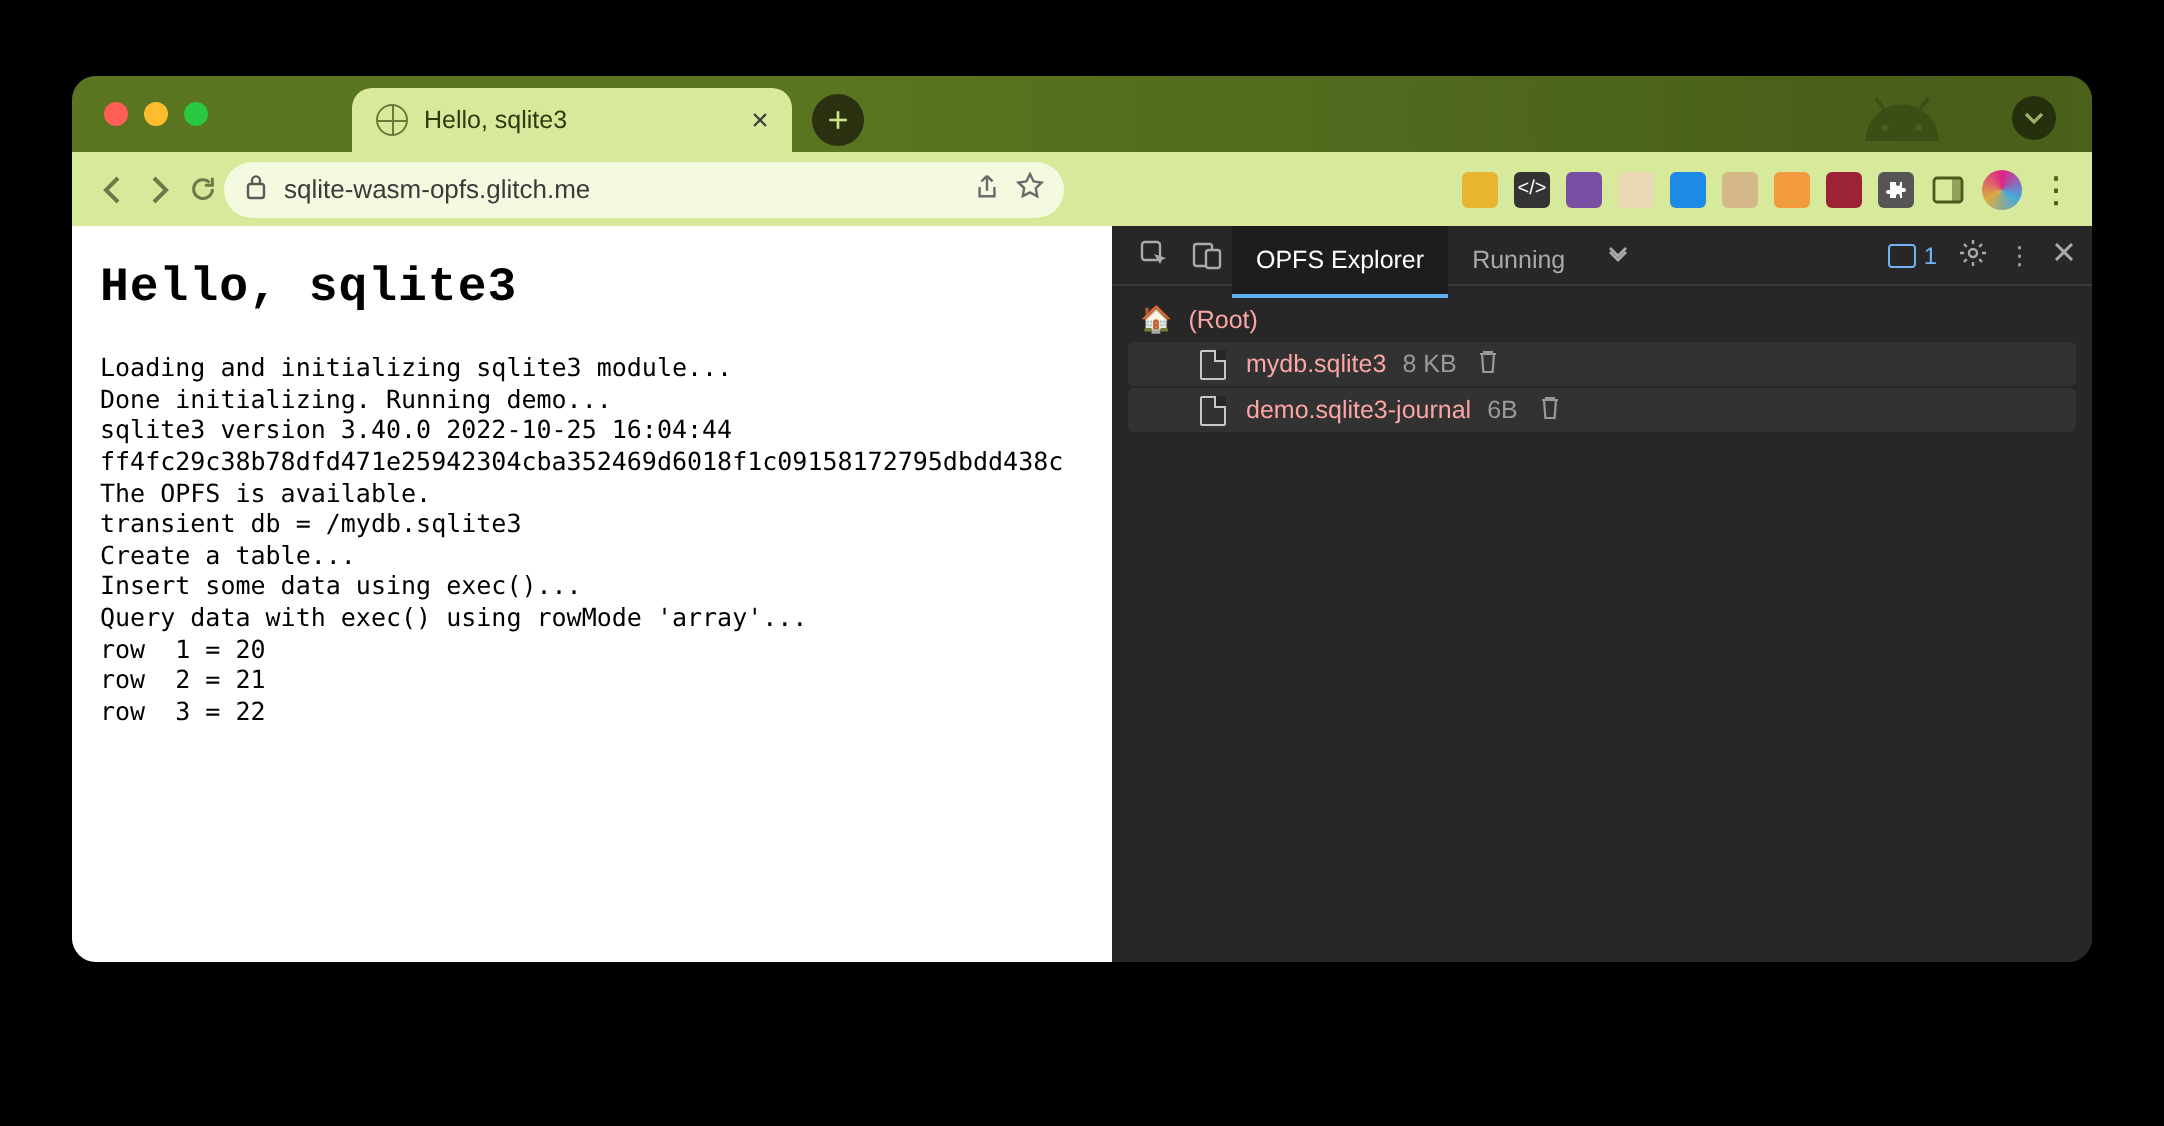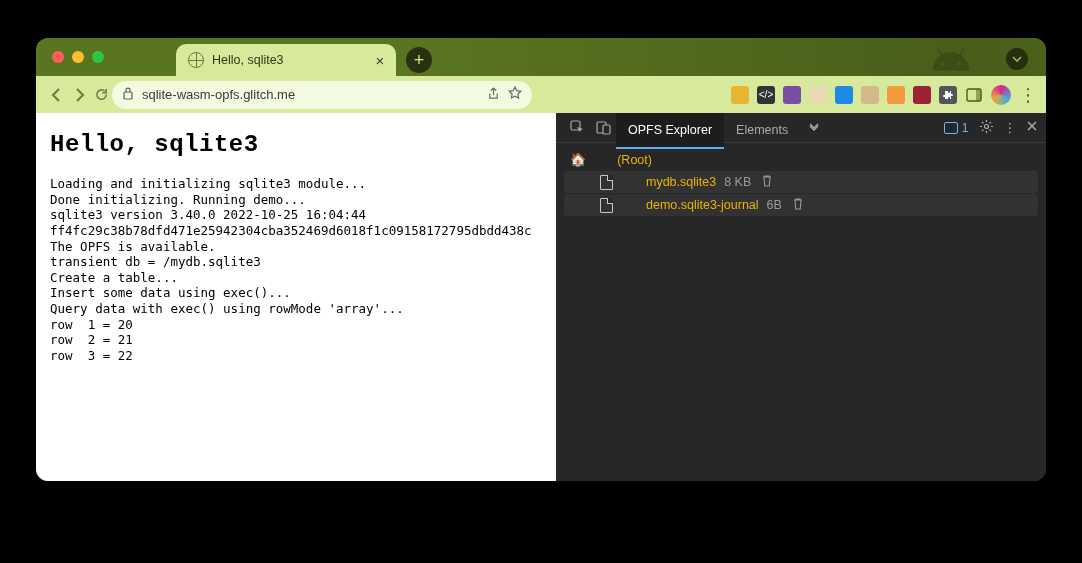--- a/index.html
+++ b/index.html
@@ -137,21 +137,21 @@
   .dt-tab.active{color:#fff;border-bottom:2px solid #5db0f4;background:#1d1d1d;font-weight:500;}
   .dt-right{margin-left:auto;display:flex;align-items:center;gap:10px;padding-right:8px;}
   .badge{display:flex;align-items:center;gap:4px;color:#6eb4f3;font-size:12px;}
   .badge .box{width:14px;height:12px;border:1.2px solid #6eb4f3;border-radius:2px;}
   .dt-right .ico{color:#aaa;}
   .tree{padding:6px 8px;}
   .tree-row{display:flex;align-items:center;gap:8px;padding:3px 6px;border-radius:3px;}
   .tree-row.file{background:#323232;margin:1px 0;align-items:center;}
   .indent{width:22px;}
   .house{font-size:13px;}
-  .fname{color:#eab308;margin-left:23px;}
+  .fname{color:#fca5a5;}
   .fsize{color:#9a9a9a;}
   .trash{color:#9a9a9a;margin-left:2px;}
   .doc-ico{
     width:13px;height:15px;border:1px solid #c8c8c8;border-radius:1px;
     position:relative;margin-right:2px;flex:0 0 auto;
   }
   .doc-ico::after{content:"";position:absolute;top:-1px;right:-1px;width:5px;height:5px;background:#272727;border-left:1px solid #c8c8c8;border-bottom:1px solid #c8c8c8;}
 
 </style>
 </head>
@@ -272,21 +272,21 @@
               <path d="M7 7l6 2-2 1-1 2z" fill="currentColor"></path>
             </svg>
         </div>
         <div class="dt-ico">
           <svg width="15" height="15" viewBox="0 0 15 15">
               <rect x="1" y="2" width="9" height="11" rx="1.2" fill="none" stroke="currentColor" stroke-width="1.2"></rect>
               <rect x="7" y="5" width="7" height="9" rx="1.2" fill="#272727" stroke="currentColor" stroke-width="1.2"></rect>
             </svg>
         </div>
         <div class="dt-tab active">OPFS Explorer</div>
-        <div class="dt-tab">Elements</div>
+        <div class="dt-tab">Running</div>
         <div class="dt-tab" style="padding:0 8px;">
           <svg width="12" height="12" viewBox="0 0 12 12">
               <path d="M2 4l4 4 4-4" fill="none" stroke="currentColor" stroke-width="1.4"></path>
               <path d="M2 4l4 4 4-4" fill="none" stroke="currentColor" stroke-width="1.4" transform="translate(0,-2)"></path>
             </svg>
         </div>
         <div class="dt-right">
           <span class="badge">
             <span class="box"></span>
             <span>1</span>

